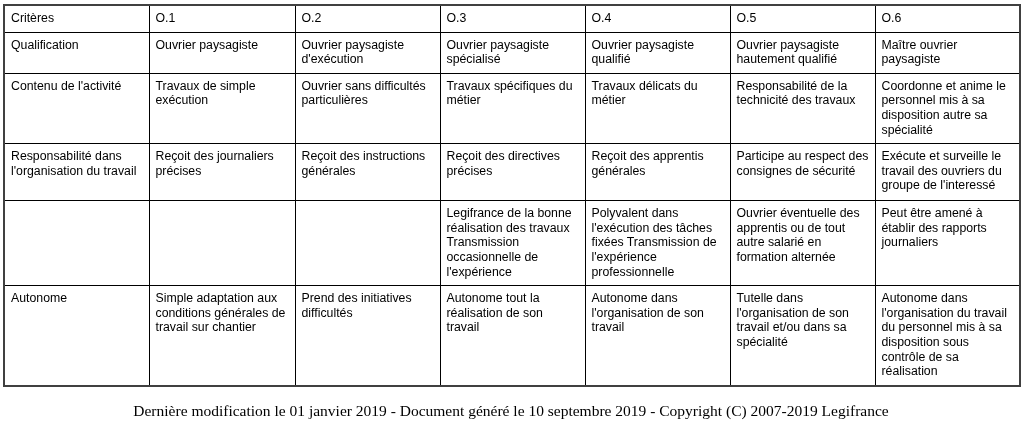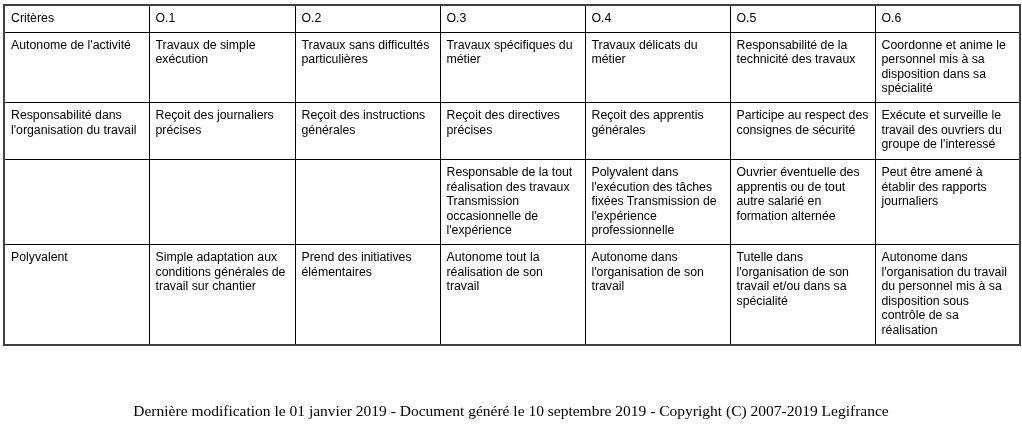--- a/index.html
+++ b/index.html
@@ -99,55 +99,64 @@
       <tr class="header r-header">
         <td>Critères</td>
         <td>O.1</td>
         <td>O.2</td>
         <td>O.3</td>
         <td>O.4</td>
         <td>O.5</td>
         <td>O.6</td>
       </tr>
 
+      <tr class="r-qual">
+        <td>Qualification</td>
+        <td>Ouvrier paysagiste</td>
+        <td>Ouvrier paysagiste d'exécution</td>
+        <td>Ouvrier paysagiste spécialisé</td>
+        <td>Ouvrier paysagiste qualifié</td>
+        <td>Ouvrier paysagiste hautement qualifié</td>
+        <td>Maître ouvrier paysagiste</td>
+      </tr>
 
       <tr class="r-contenu">
-        <td>Autonome de l'activité</td>
+        <td>Contenu de l'activité</td>
         <td>Travaux de simple exécution</td>
-        <td>Travaux sans difficultés particulières</td>
+        <td>Ouvrier sans difficultés particulières</td>
         <td>Travaux spécifiques du métier</td>
         <td>Travaux délicats du métier</td>
         <td>Responsabilité de la technicité des travaux</td>
-        <td>Coordonne et anime le personnel mis à sa disposition dans sa spécialité</td>
+        <td>Coordonne et anime le personnel mis à sa disposition autre sa spécialité</td>
       </tr>
 
       <tr class="r-resp1">
         <td>Responsabilité dans l'organisation du travail</td>
         <td>Reçoit des journaliers précises</td>
         <td>Reçoit des instructions générales</td>
         <td>Reçoit des directives précises</td>
         <td>Reçoit des apprentis générales</td>
         <td>Participe au respect des consignes de sécurité</td>
         <td>Exécute et surveille le travail des ouvriers du groupe de l'interessé</td>
       </tr>
 
       <tr class="r-resp2">
         <td></td>
         <td></td>
         <td></td>
-        <td>Responsable de la tout réalisation des travaux Transmission occasionnelle de l'expérience</td>
+        <td>Legifrance de la bonne réalisation des travaux Transmission occasionnelle de l'expérience</td>
         <td>Polyvalent dans l'exécution des tâches fixées Transmission de l'expérience professionnelle</td>
         <td>Ouvrier éventuelle des apprentis ou de tout autre salarié en formation alternée</td>
         <td>Peut être amené à établir des rapports journaliers</td>
       </tr>
 
       <tr class="r-auto">
-        <td>Polyvalent</td>
+        <td>Autonome</td>
         <td>Simple adaptation aux conditions générales de travail sur chantier</td>
-        <td>Prend des initiatives élémentaires</td>
+        <td>Prend des initiatives difficultés</td>
         <td>Autonome tout la réalisation de son travail</td>
         <td>Autonome dans l'organisation de son travail</td>
         <td>Tutelle dans l'organisation de son travail et/ou dans sa spécialité</td>
         <td>Autonome dans l'organisation du travail du personnel mis à sa disposition sous contrôle de sa réalisation</td>
       </tr>
     </tbody>
   </table>
 
   <div class="footer">Dernière modification le 01 janvier 2019 - Document généré le 10 septembre 2019 - Copyright (C) 2007-2019 Legifrance</div>
 

